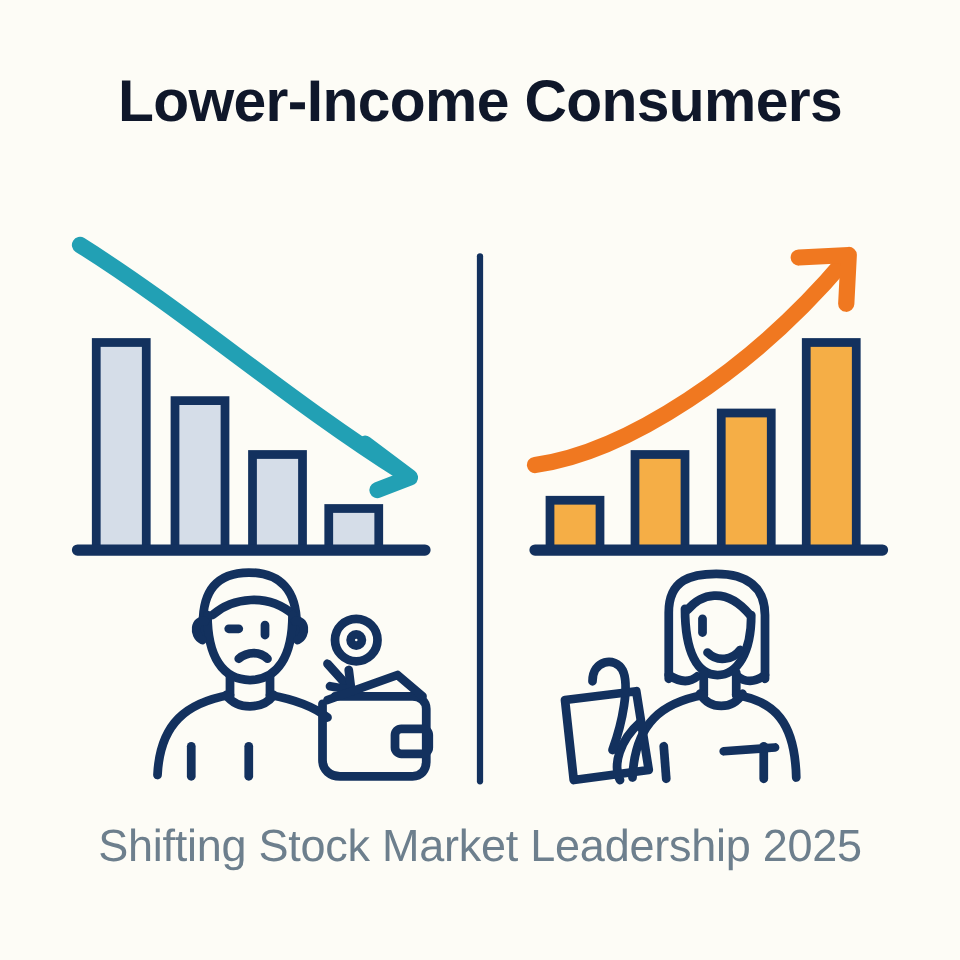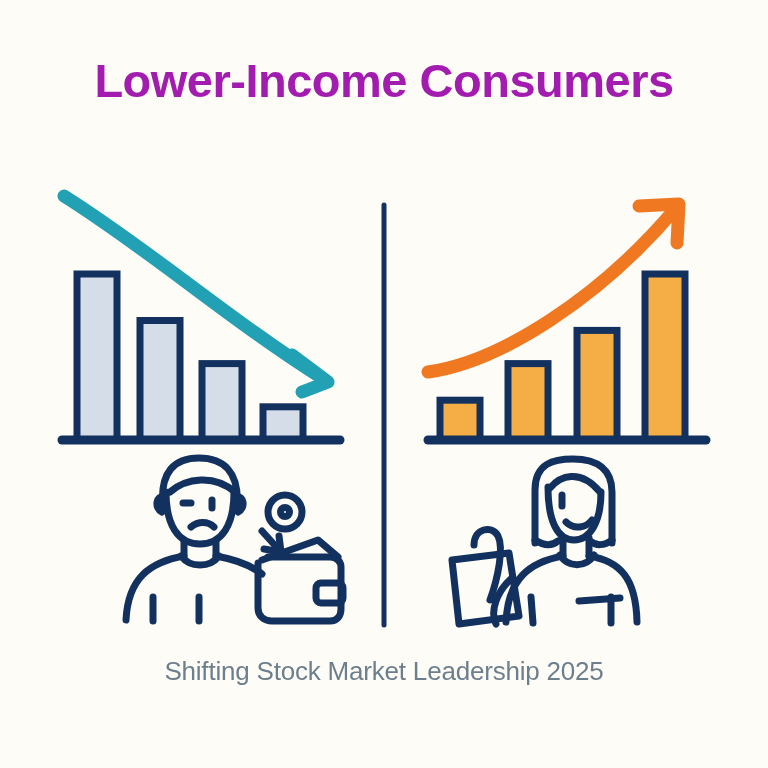--- a/index.html
+++ b/index.html
@@ -43,21 +43,21 @@
   }
 
   
   .caption {
     position: absolute;
     top: 656px;
     left: 0;
     width: 768px;
     text-align: center;
     font-family: "Liberation Sans", sans-serif;
-    font-size: 26px;
+    font-size: 36px;
     font-weight: normal;
     color: #6d7f8d;
     letter-spacing: -0.2px;
   }
 
   
   #artwork {
     position: absolute;
     top: 0;
     left: 0;
@@ -73,21 +73,21 @@
   }
   .panel-left  { left: 40px; }
   .panel-right { left: 398px; }
 </style>
 </head>
 <body>
 
 <div id="canvas" style="background: rgb(253, 252, 246);">
 
   <div class="title-block">
-    <span class="title-line" style="color: #a21caf;">Lower-Income Consumers</span>
+    <span class="title-line" style="color: #0f172a;">Lower-Income Consumers</span>
   </div>
 
   <svg id="artwork" viewBox="0 0 768 768">
 
     <g>
 
       <g>
         <rect x="77" y="274.0" width="40" height="166.0" fill="#d5dde8" stroke="#13315e" stroke-width="7"></rect>
         <rect x="140" y="320.5" width="40" height="119.5" fill="#d5dde8" stroke="#13315e" stroke-width="7"></rect>
         <rect x="202" y="363.6" width="40" height="76.4" fill="#d5dde8" stroke="#13315e" stroke-width="7"></rect>

